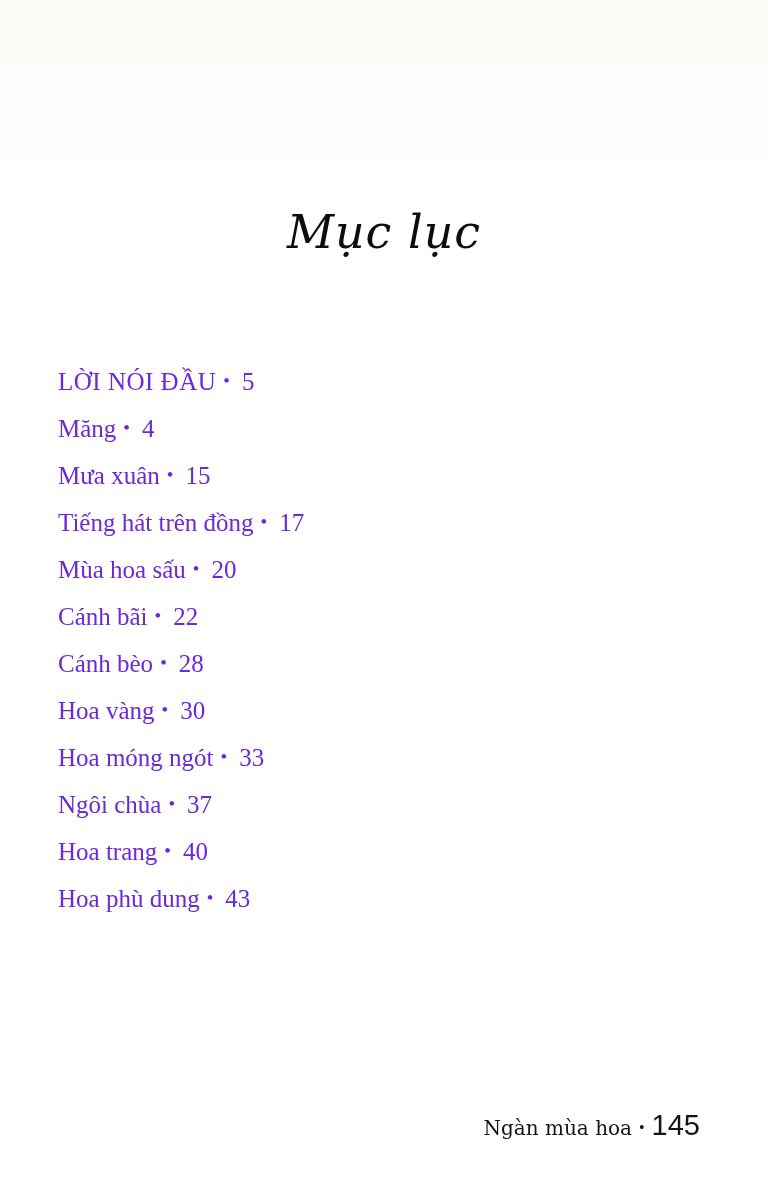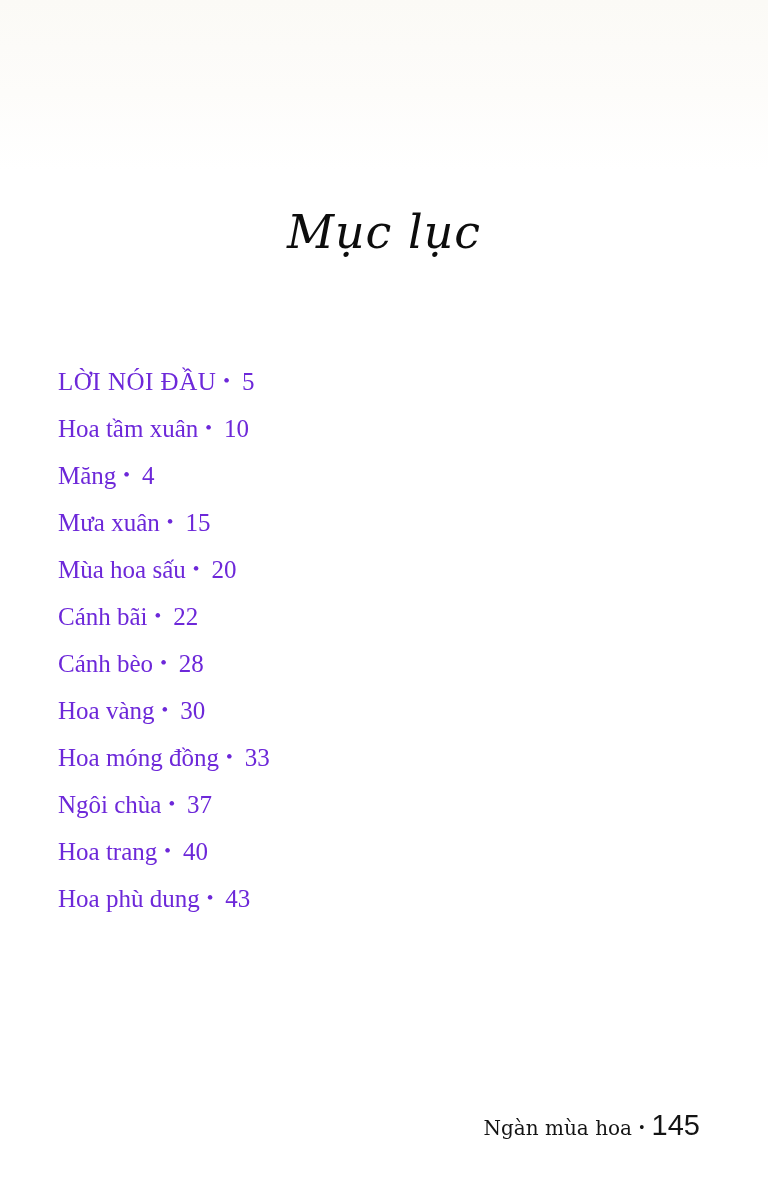--- a/index.html
+++ b/index.html
@@ -116,42 +116,42 @@
 
   <div class="paper-tint"></div>
 
   <div class="toc-title">Mục lục</div>
 
   <ul class="toc-list">
     <li class="toc-entry is-front-matter">
       <span class="toc-label">LỜI NÓI ĐẦU</span><span class="toc-dot">•</span><span class="toc-page">5</span>
     </li>
     <li class="toc-entry">
-      <span class="toc-label">Hoa tầm xuân</span><span class="toc-dot">•</span><span class="toc-page">10</span>
-    </li>
-    <li class="toc-entry">
       <span class="toc-label">Măng</span><span class="toc-dot">•</span><span class="toc-page">4</span>
     </li>
     <li class="toc-entry">
       <span class="toc-label">Mưa xuân</span><span class="toc-dot">•</span><span class="toc-page">15</span>
+    </li>
+    <li class="toc-entry">
+      <span class="toc-label">Tiếng hát trên đồng</span><span class="toc-dot">•</span><span class="toc-page">17</span>
     </li>
     <li class="toc-entry">
       <span class="toc-label">Mùa hoa sấu</span><span class="toc-dot">•</span><span class="toc-page">20</span>
     </li>
     <li class="toc-entry">
       <span class="toc-label">Cánh bãi</span><span class="toc-dot">•</span><span class="toc-page">22</span>
     </li>
     <li class="toc-entry">
       <span class="toc-label">Cánh bèo</span><span class="toc-dot">•</span><span class="toc-page">28</span>
     </li>
     <li class="toc-entry">
       <span class="toc-label">Hoa vàng</span><span class="toc-dot">•</span><span class="toc-page">30</span>
     </li>
     <li class="toc-entry">
-      <span class="toc-label">Hoa móng đồng</span><span class="toc-dot">•</span><span class="toc-page">33</span>
+      <span class="toc-label">Hoa móng ngót</span><span class="toc-dot">•</span><span class="toc-page">33</span>
     </li>
     <li class="toc-entry">
       <span class="toc-label">Ngôi chùa</span><span class="toc-dot">•</span><span class="toc-page">37</span>
     </li>
     <li class="toc-entry">
       <span class="toc-label">Hoa trang</span><span class="toc-dot">•</span><span class="toc-page">40</span>
     </li>
     <li class="toc-entry">
       <span class="toc-label">Hoa phù dung</span><span class="toc-dot">•</span><span class="toc-page">43</span>
     </li>

